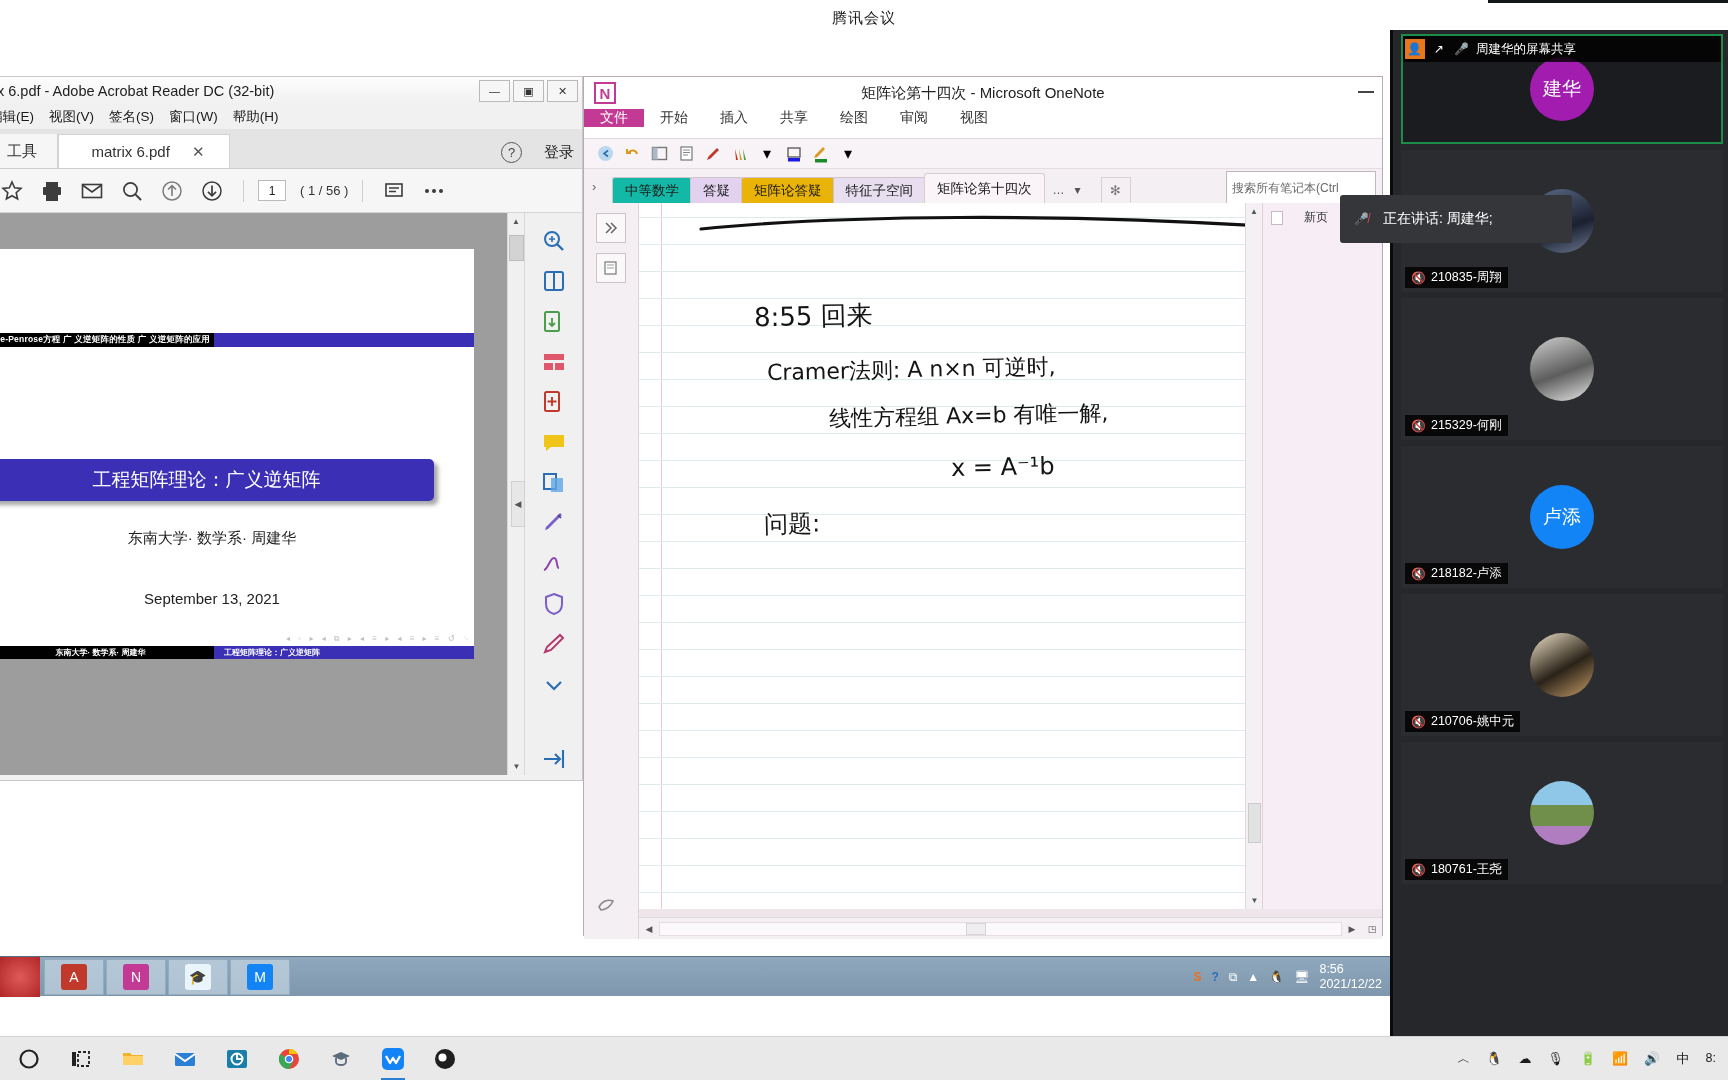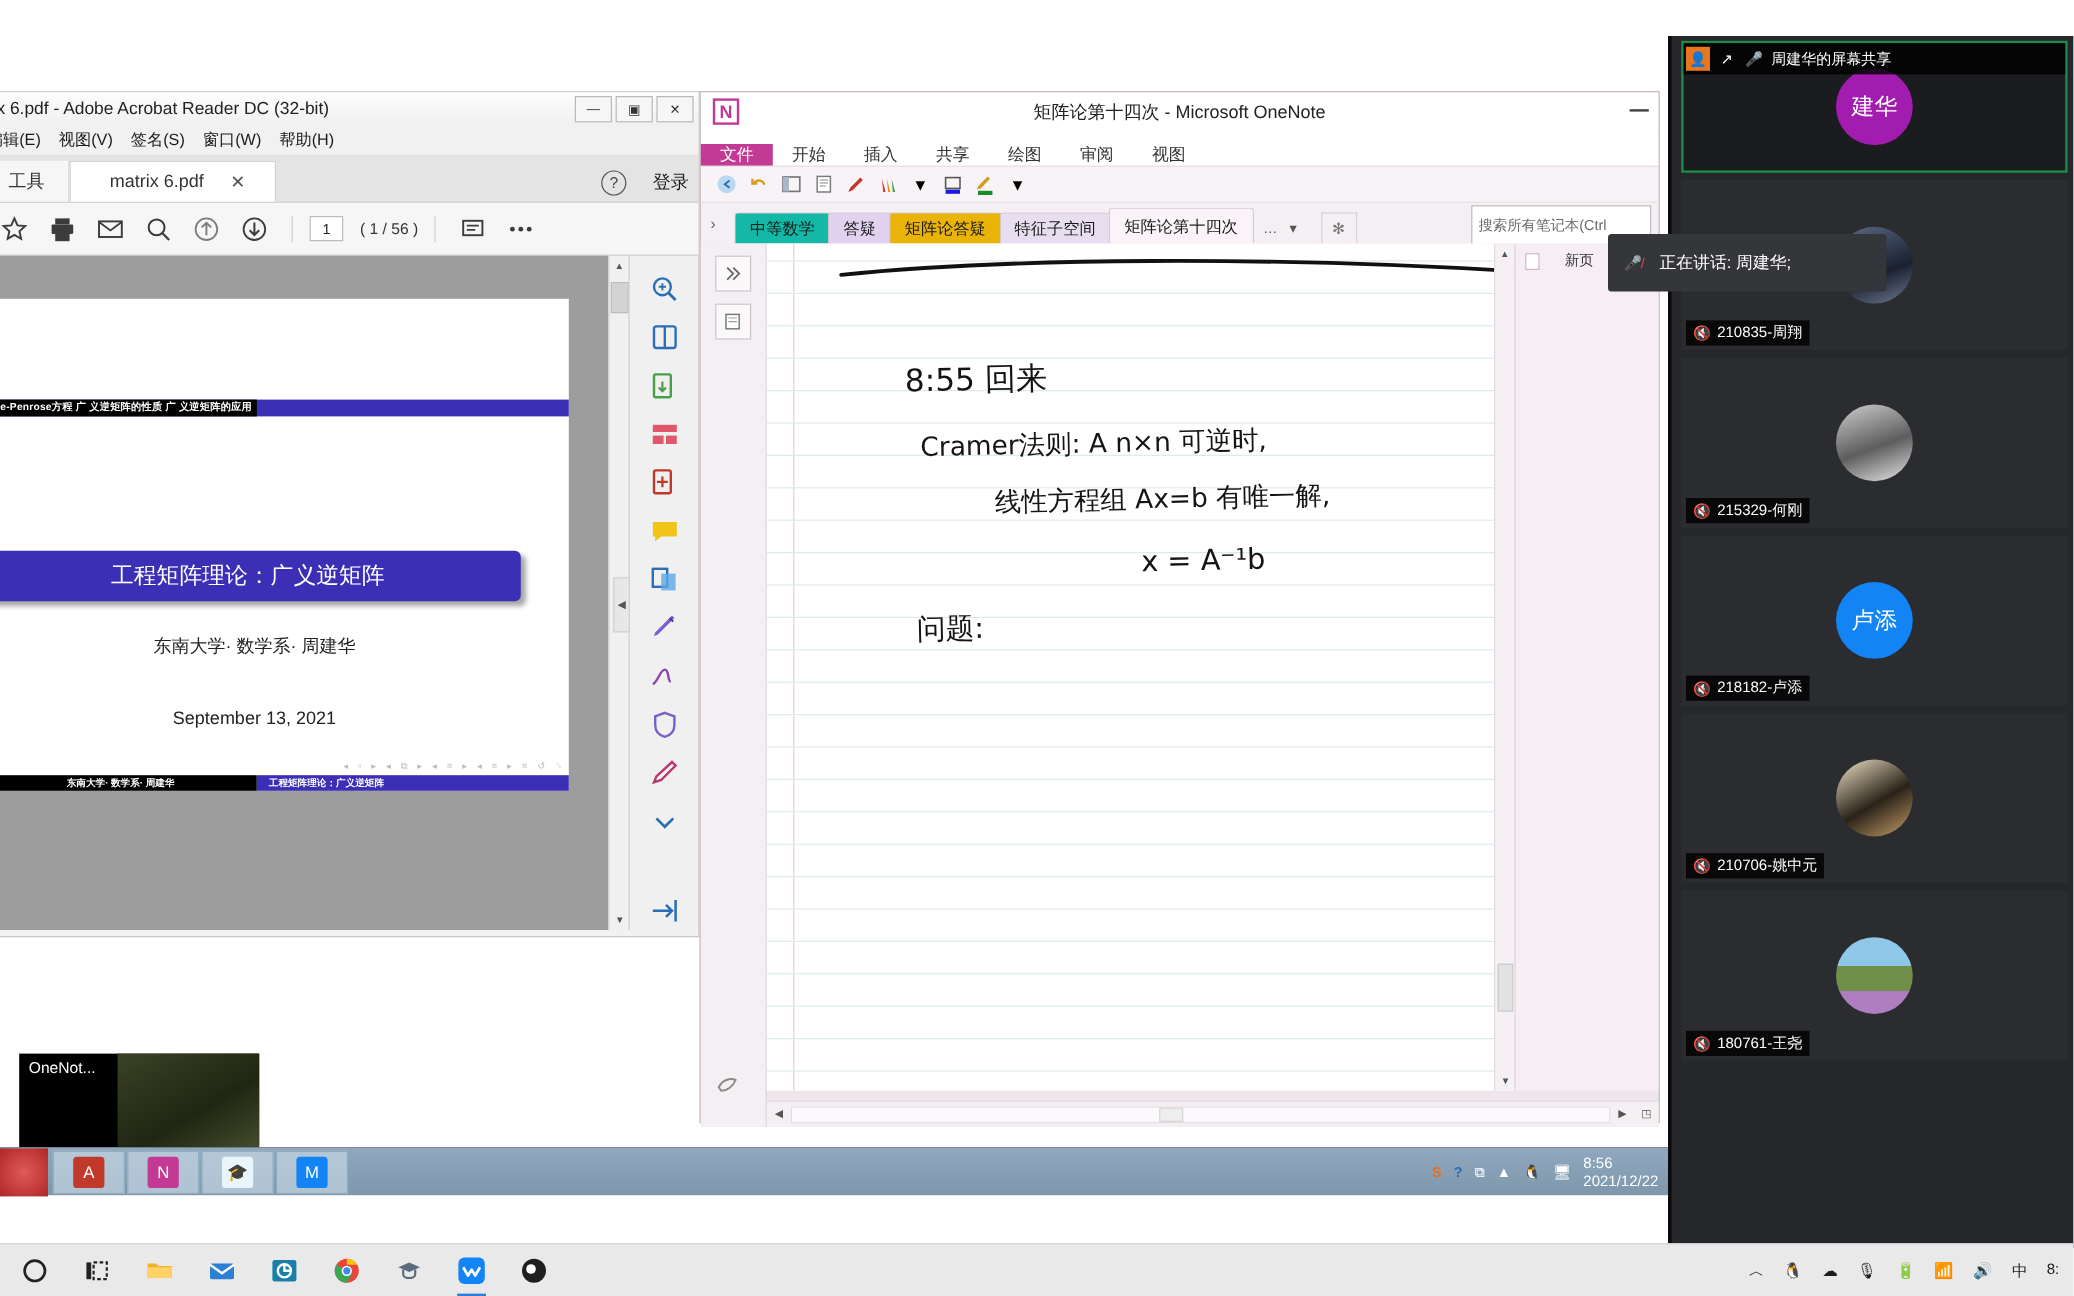--- a/index.html
+++ b/index.html
@@ -90,21 +90,21 @@
   .onote { position:absolute; left:583px; top:40px; width:800px; height:860px;
     background:#f3eff2; border:1px solid #b8a9b4; }
   .on-title { height:32px; background:#ffffff; display:flex; align-items:center;
     position:relative; }
   .on-logo { width:22px; height:22px; margin-left:10px; background:#fff;
     border:2px solid #c23a93; color:#c23a93; font-weight:bold; font-size:15px;
     display:flex; align-items:center; justify-content:center; }
   .on-title-txt { position:absolute; left:0; right:0; text-align:center;
     font-size:15px; color:#222; }
   .on-min { position:absolute; right:8px; top:14px; width:16px; height:2px; background:#444; }
-  .on-ribbon { height:30px; display:flex; align-items:flex-end; background:#ffffff;
+  .on-ribbon { height:30px; display:flex; align-items:flex-start; background:#ffffff;
     border-bottom:1px solid #e0d6dd; }
   .on-rtab { padding:0 16px; display:flex; align-items:center; font-size:14px; color:#333; }
   .on-rtab.file { background:#c23a93; color:#fff; font-weight:normal; }
   .on-qat { height:30px; background:#f7f3f6; display:flex; align-items:center;
     gap:9px; padding-left:12px; border-bottom:1px solid #e5dce2; }
   .qat-ico { width:18px; height:18px; display:flex; align-items:center; justify-content:center; }
   .on-tabsrow { height:34px; background:#f3eff2; display:flex; align-items:flex-end;
     padding-left:28px; position:relative; }
   .on-chev { position:absolute; left:8px; top:10px; font-size:13px; color:#666; }
   .sec-tab { height:26px; padding:0 12px; display:flex; align-items:center;
@@ -205,20 +205,24 @@
     width:24px; height:3px; background:#2b7fd4; }
   .otb-right { margin-left:auto; display:flex; align-items:center; gap:16px;
     padding-right:12px; font-size:13px; color:#1b1b1b; }
   .tray-clock { line-height:15px; text-align:right; font-size:12.5px; }
 </style>
 </head>
 <body>
 
 <div id="root">
 
+  <div class="tm-topbar">
+    <div class="tm-title">腾讯会议</div>
+    <div class="tm-topbar-rightline"></div>
+  </div>
 
   <div class="share-frame">
 
     <div class="acro">
       <div class="acro-title">
         <span>x 6.pdf - Adobe Acrobat Reader DC (32-bit)</span>
         <div class="acro-wbtns">
           <div class="wbtn">—</div>
           <div class="wbtn">▣</div>
           <div class="wbtn close">✕</div>
@@ -562,24 +566,20 @@
           <div class="hs-arrow">◀</div>
           <div class="hs-track">
             <div class="hs-thumb"></div>
           </div>
           <div class="hs-arrow">▶</div>
           <div class="hs-arrow">◳</div>
         </div>
       </div>
     </div>
 
-    <div class="onenote-preview">
-      <span>OneNot...</span>
-      <div class="preview-photo"></div>
-    </div>
     <div class="share-label">建华的屏幕共享</div>
 
     <div class="inner-tb">
       <div class="itb-start"></div>
       <div class="itb-btn" style="left:44px;">
         <div class="itb-appico" style="background:#c0392b;">A</div>
       </div>
       <div class="itb-btn" style="left:106px;">
         <div class="itb-appico" style="background:#c23a93;">N</div>
       </div>

